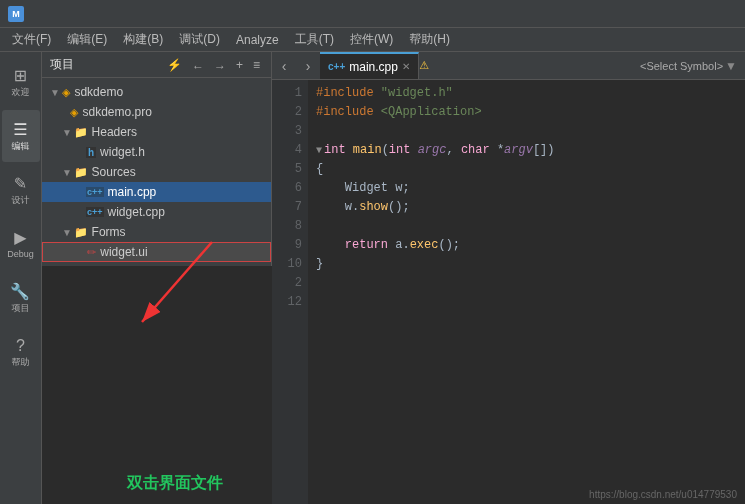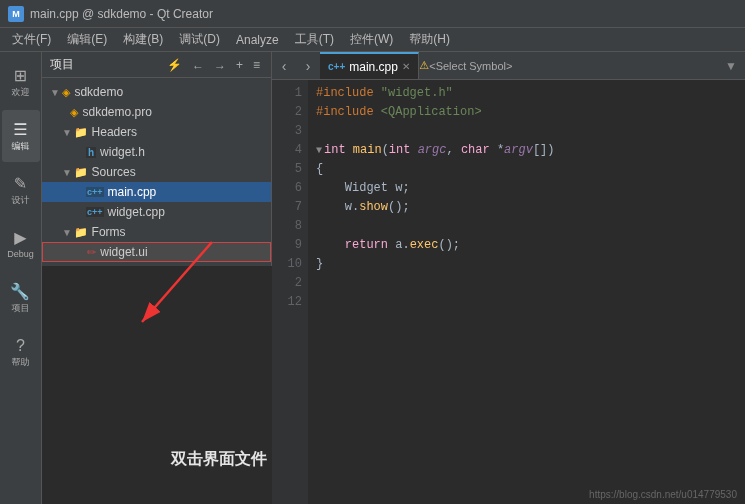--- a/index.html
+++ b/index.html
@@ -193,20 +193,21 @@
       color: #4a9fd5;
     }
     .tab-warning {
       color: #f0c040;
       font-size: 11px;
     }
     .tab-symbol {
       color: #aaaaaa;
       font-size: 11px;
       flex: 1;
+      text-align: right;
     }
 
     
     #code-editor {
       flex: 1;
       display: flex;
       overflow: hidden;
     }
     #line-numbers {
       width: 36px;
@@ -247,28 +248,27 @@
     }
 
     
     #project-panel-container {
       position: relative;
     }
 
     
     #annotation-text {
       position: absolute;
-      bottom: 34px;
+      bottom: 10px;
       left: 85px;
-      color: #e5e5e5;
+      color: #22c55e;
       font-size: 16px;
       font-weight: bold;
       z-index: 10;
       pointer-events: none;
-      margin-left: 44px;
     }
 
     
     #arrow-svg {
       position: absolute;
       top: 180px;
       left: 80px;
       pointer-events: none;
       z-index: 10;
     }
@@ -280,21 +280,20 @@
       right: 8px;
       color: #666;
       font-size: 10px;
     }
   </style>
 </head>
 <body>
 
 <div id="title-bar">
   <div class="title-icon">M</div>
-  <span>main.cpp @ sdkdemo - Qt Creator</span>
 </div>
 
 <div id="menu-bar">
 <span class="menu-item">文件(F)</span>
     <span class="menu-item">编辑(E)</span>
     <span class="menu-item">构建(B)</span>
     <span class="menu-item">调试(D)</span>
     <span class="menu-item">Analyze</span>
     <span class="menu-item">工具(T)</span>
     <span class="menu-item">控件(W)</span>

